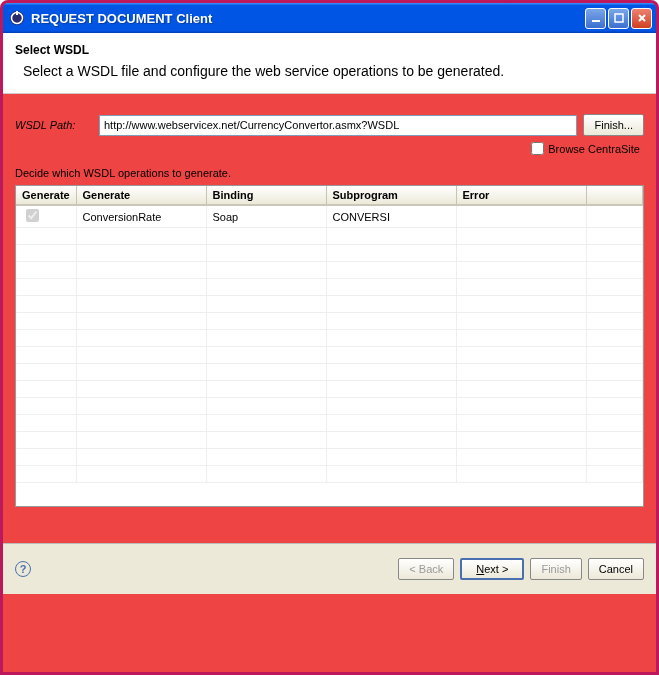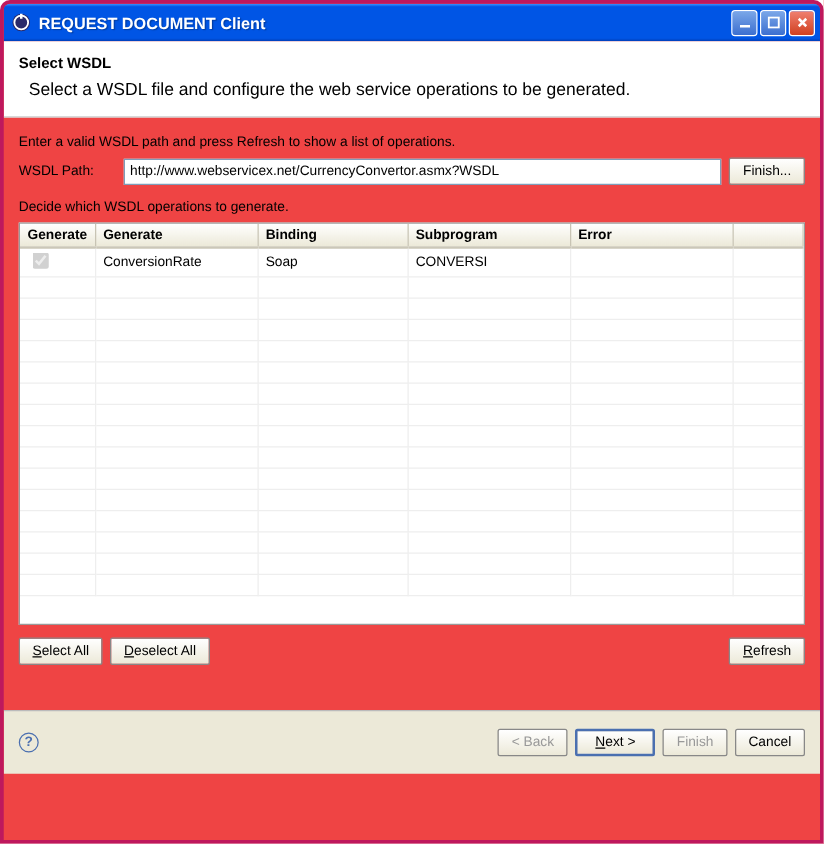--- a/index.html
+++ b/index.html
@@ -69,20 +69,21 @@
   padding: 14px 12px 6px 12px;
 }
 .form-row {
   display: flex;
   align-items: center;
   gap: 6px;
   margin-top: 6px;
 }
 .label {
   min-width: 78px;
+  font-style: italic;
 }
 .input-text {
   flex: 1;
   height: 21px;
   border: 1px solid #7f9db9;
   padding: 2px 4px;
   font-family: inherit;
   font-size: 11px;
   background: #fff;
 }
@@ -210,25 +211,28 @@
         </svg>
     </div>
   </div>
 
   <div class="header-panel">
     <div class="header-title">Select WSDL</div>
     <div class="header-desc">Select a WSDL file and configure the web service operations to be generated.</div>
   </div>
 
   <div class="form-area">
-    <div>Enter a valid WSDL path and press Refresh to show a list of operations.</div>
     <div class="form-row">
       <span class="label">WSDL Path:</span>
       <input class="input-text" value="http://www.webservicex.net/CurrencyConvertor.asmx?WSDL" style="">
       <button class="btn">Finish...</button>
+    </div>
+    <div class="checkbox-row">
+      <input type="checkbox" style="">
+      <span>Browse CentraSite</span>
     </div>
     <div class="table-label">Decide which WSDL operations to generate.</div>
 
     <div class="table-wrap">
       <table>
         <colgroup>
           <col class="col-gen">
             <col class="col-op">
             <col class="col-bind">
             <col class="col-sub">
@@ -371,26 +375,20 @@
               <td></td>
               <td></td>
               <td></td>
               <td></td>
               <td></td>
             </tr>
           </tbody>
       </table>
     </div>
 
-    <div class="sel-row">
-      <button class="btn underline-first">Select All</button>
-      <button class="btn underline-first">Deselect All</button>
-      <span class="spacer"></span>
-      <button class="btn underline-first">Refresh</button>
-    </div>
   </div>
 
   <div style="height:30px"></div>
 
   <div class="footer">
     <div class="help-icon">?</div>
     <span class="spacer"></span>
     <button class="btn" disabled="">&lt; Back</button>
     <button class="btn default-btn"><span style="text-decoration:underline">N</span>ext &gt;</button>
     <button class="btn" disabled="">Finish</button>

